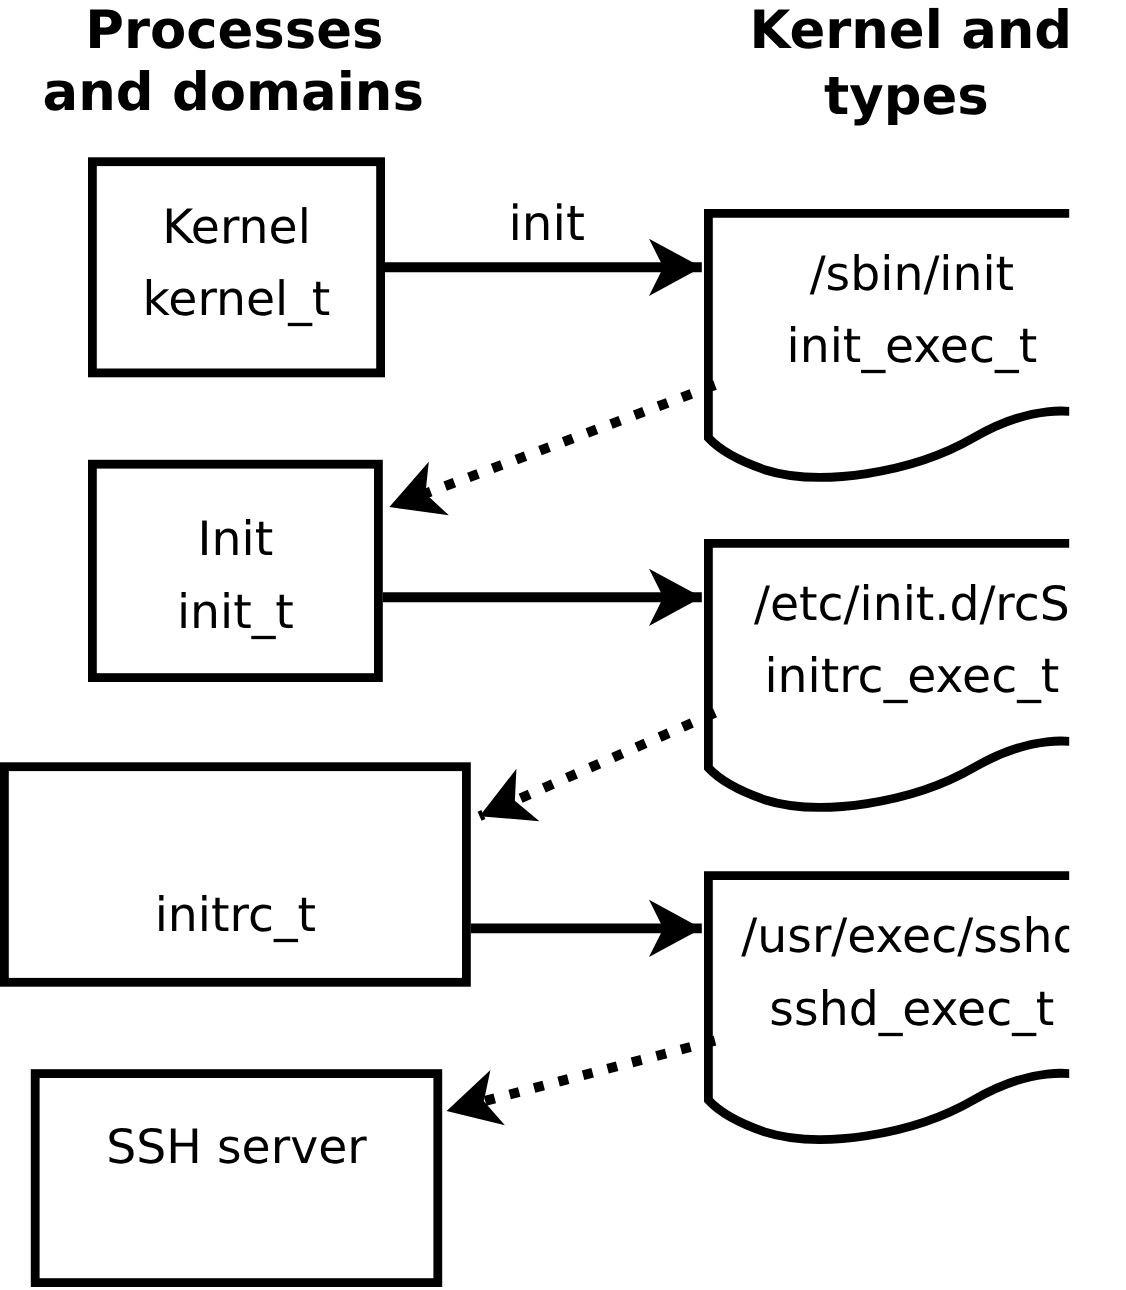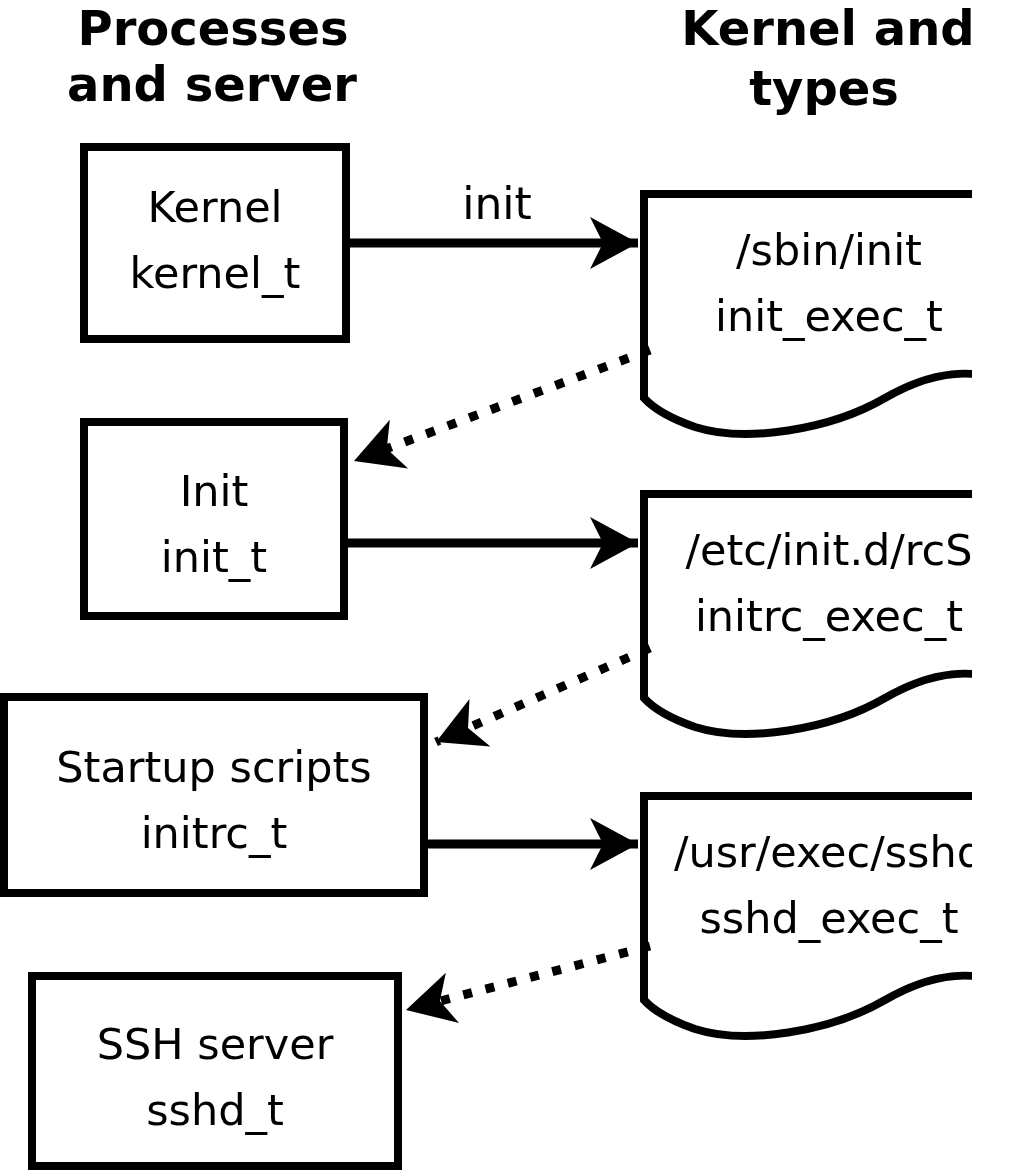--- a/index.html
+++ b/index.html
@@ -67,37 +67,35 @@
     <line x1="350" y1="243" x2="638" y2="243" stroke="#000000" stroke-width="9" marker-end="url(#arrowhead)"></line>
     <line x1="348" y1="543" x2="638" y2="543" stroke="#000000" stroke-width="9" marker-end="url(#arrowhead)"></line>
     <line x1="428" y1="844" x2="638" y2="844" stroke="#000000" stroke-width="9" marker-end="url(#arrowhead)"></line>
 
     <line x1="650" y1="350" x2="354" y2="461" stroke="#000000" stroke-width="9" stroke-dasharray="9 14" marker-end="url(#arrowhead)"></line>
     <line x1="650" y1="648" x2="436" y2="742" stroke="#000000" stroke-width="9" stroke-dasharray="9 14" marker-end="url(#arrowhead)"></line>
     <line x1="650" y1="946" x2="406" y2="1010" stroke="#000000" stroke-width="9" stroke-dasharray="9 14" marker-end="url(#arrowhead)"></line>
   </svg>
 
   <div class="lbl hdr" style="left:213px; top:28px">Processes</div>
-  <div class="lbl hdr" style="left:212px; top:84px">and server</div>
+  <div class="lbl hdr" style="left:212px; top:84px">and domains</div>
   <div class="lbl hdr" style="left:828px; top:28px">Kernel and</div>
   <div class="lbl hdr" style="left:824px; top:88px">types</div>
 
   <div class="lbl" style="left:497px; top:204px; font-size:44px">init</div>
 
   <div class="lbl" style="left:215px; top:207px">Kernel</div>
   <div class="lbl" style="left:215px; top:273px">kernel_t</div>
 
   <div class="lbl" style="left:214px; top:491px">Init</div>
   <div class="lbl" style="left:214px; top:557px">init_t</div>
 
-  <div class="lbl" style="left:214px; top:767px">Startup scripts</div>
   <div class="lbl" style="left:214px; top:833px">initrc_t</div>
 
   <div class="lbl" style="left:215px; top:1044px">SSH server</div>
-  <div class="lbl" style="left:215px; top:1110px">sshd_t</div>
 
   <div class="lbl" style="left:829px; top:250px">/sbin/init</div>
   <div class="lbl" style="left:829px; top:316px">init_exec_t</div>
 
   <div class="lbl" style="left:829px; top:550px">/etc/init.d/rcS</div>
   <div class="lbl" style="left:829px; top:616px">initrc_exec_t</div>
 
   <div class="lbl" style="left:829px; top:852px">/usr/exec/sshd</div>
   <div class="lbl" style="left:829px; top:918px">sshd_exec_t</div>
 

